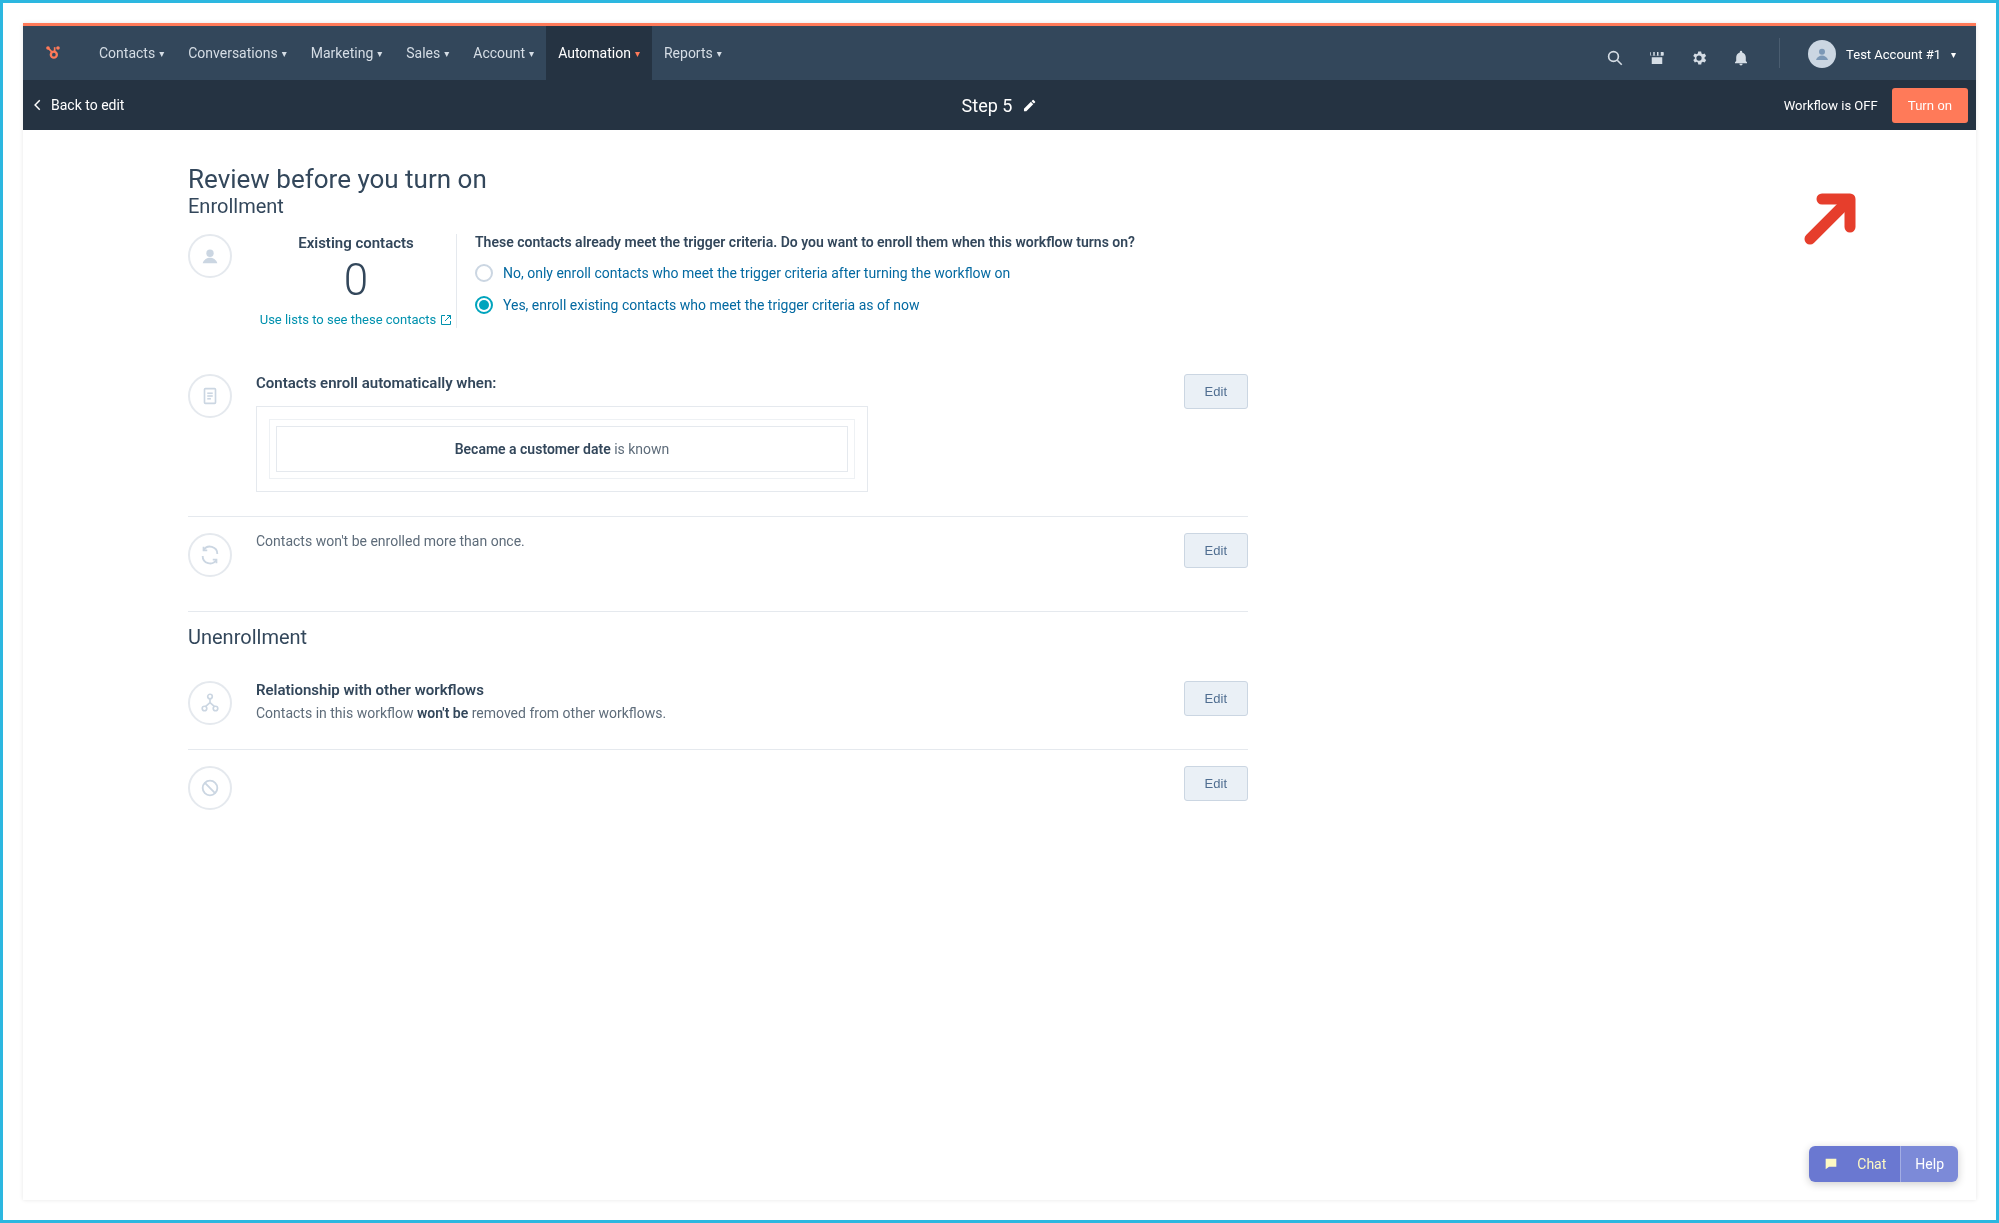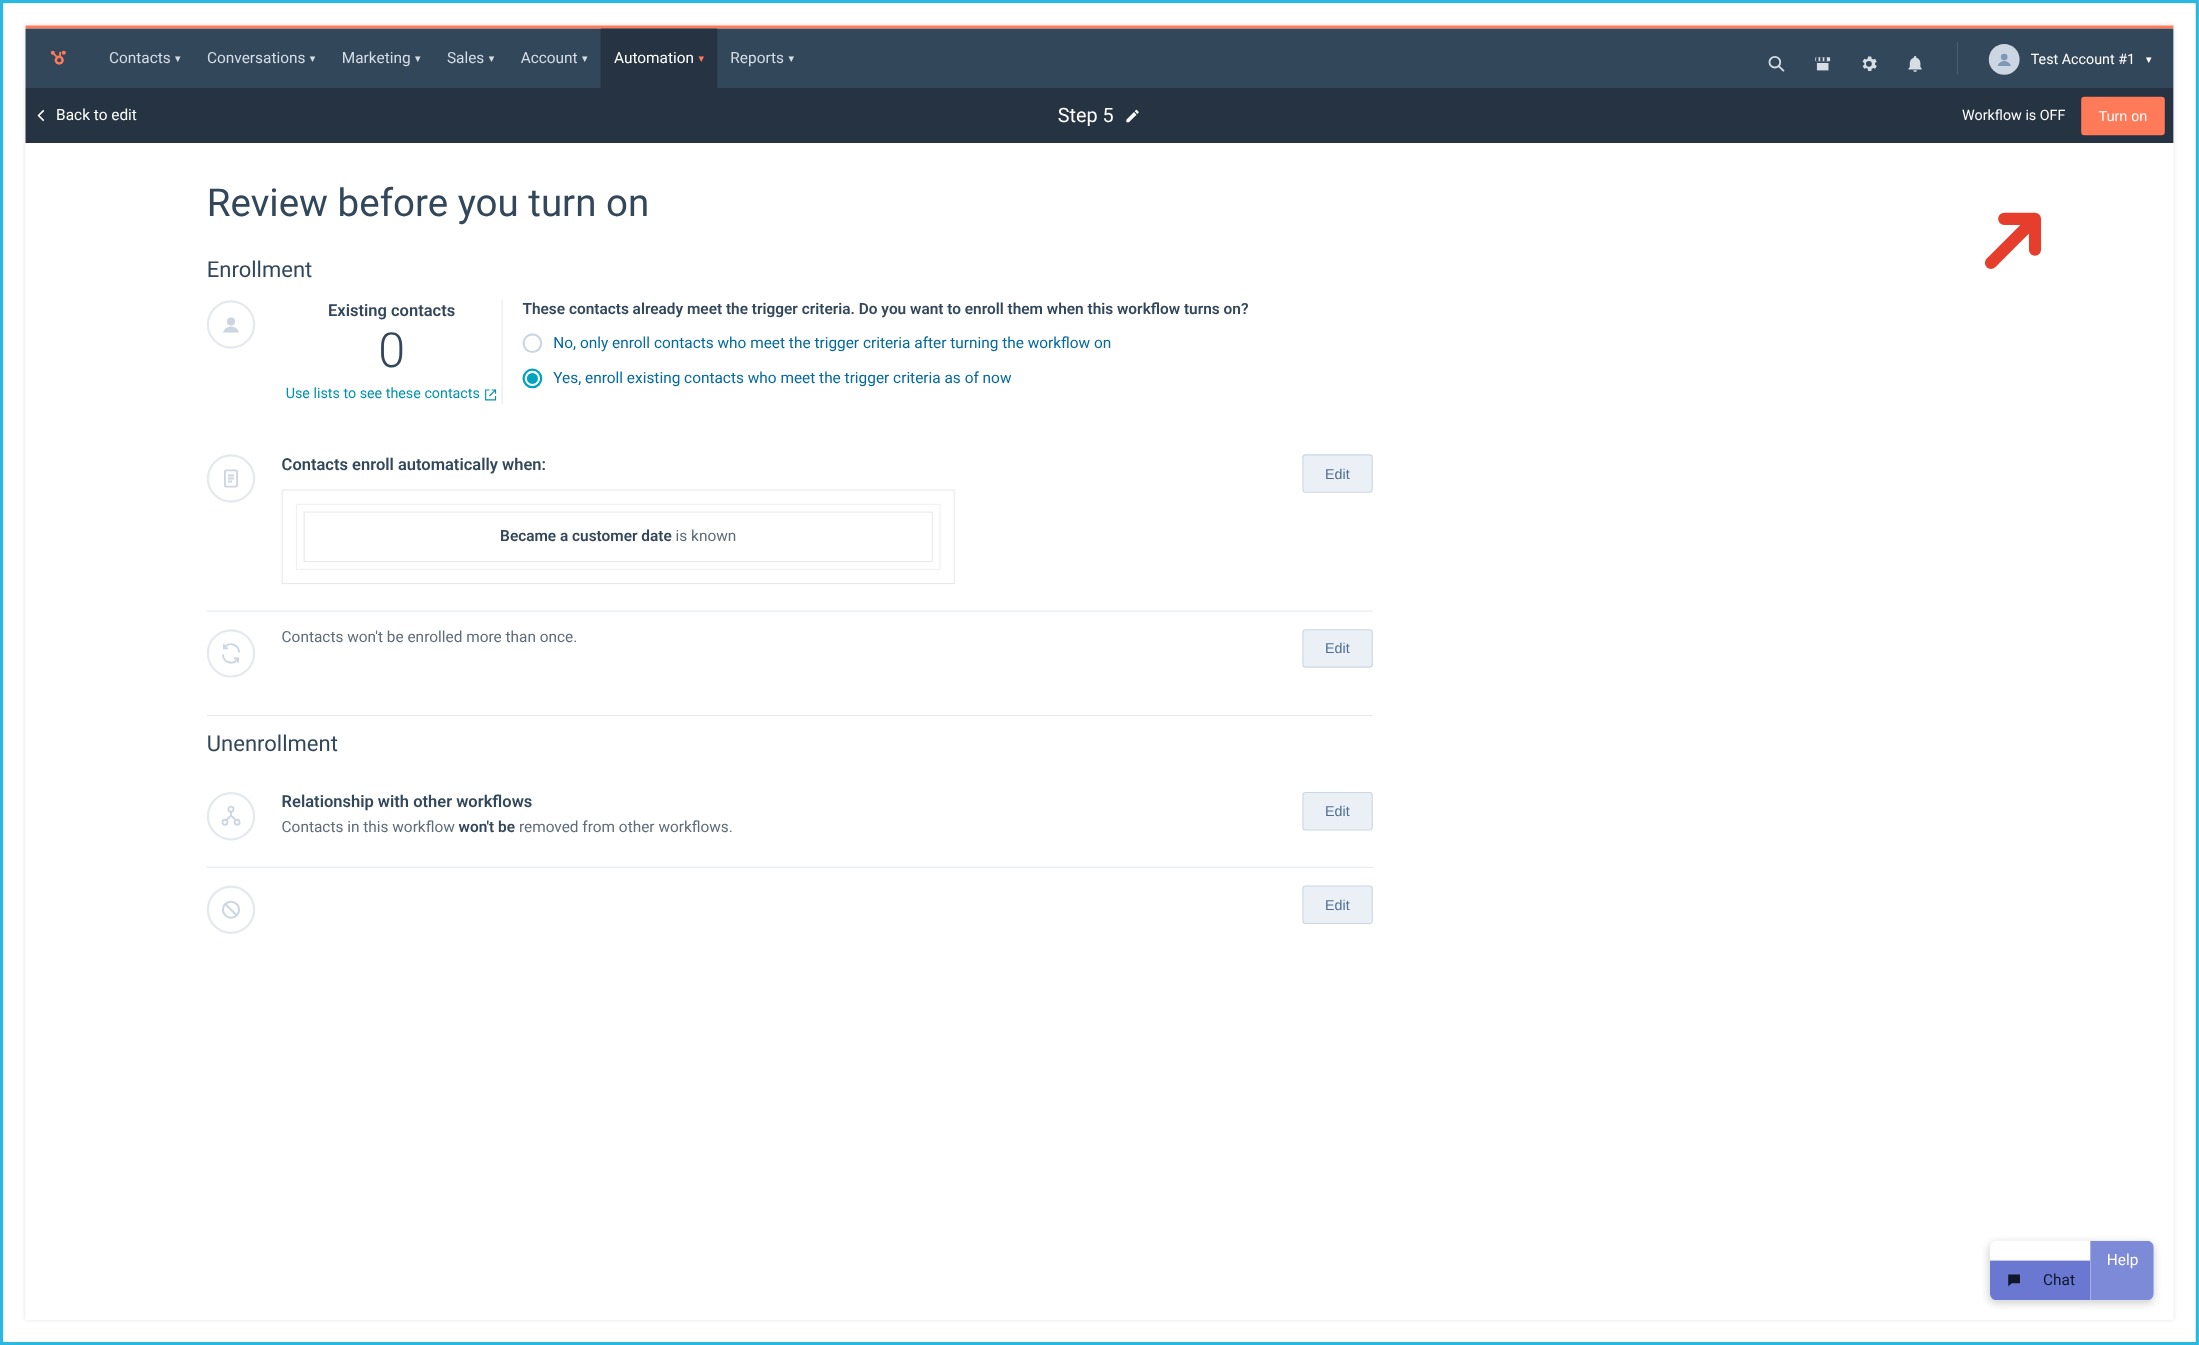--- a/index.html
+++ b/index.html
@@ -31,21 +31,21 @@
   .subnav .back { display: flex; align-items: center; gap: 6px; cursor: pointer; font-size: 14px; }
   .subnav .center { position: absolute; left: 50%; transform: translateX(-50%); display: flex; align-items: center; gap: 10px; font-size: 18px; }
   .subnav .right { margin-left: auto; display: flex; align-items: center; gap: 14px; font-size: 13px; }
   .subnav .turn-on-btn { background: #ff7a59; color: #fff; border: none; padding: 10px 16px; border-radius: 3px; font-size: 13px; cursor: pointer; font-weight: 500; }
 
   
   .arrow-annotation { position: absolute; top: 160px; right: 110px; pointer-events: none; }
 
   
   .content { padding: 34px 0 0 0; max-width: 1060px; margin-left: 165px; color: #33475b; }
-  .content h1 { font-size: 35px; font-weight: 400; color: #33475b; margin-bottom: 28px; }
+  .content h1 { font-size: 26px; font-weight: 400; color: #33475b; }
   .content h2 { font-size: 20px; font-weight: 400; color: #33475b; margin-bottom: 16px; }
 
   .section-row { display: flex; align-items: flex-start; padding: 16px 0 24px 0; }
   .section-row + .section-row { border-top: 1px solid #e5e9ee; }
   .section-icon { width: 44px; height: 44px; border-radius: 50%; border: 2px solid #e5e9ee; display: flex; align-items: center; justify-content: center; flex-shrink: 0; margin-right: 24px; color: #cbd6e2; }
 
   .enroll-row { display: flex; align-items: flex-start; padding-bottom: 30px; }
   .enroll-left { width: 270px; text-align: center; display: flex; flex-direction: column; align-items: center; }
   .enroll-left .label { font-size: 15px; font-weight: 600; color: #33475b; margin-bottom: 6px; }
   .enroll-left .count { font-size: 44px; font-weight: 300; color: #33475b; line-height: 1; margin-bottom: 10px; }
@@ -69,21 +69,21 @@
 
   .simple-row .body { flex: 1; }
   .simple-row .title { font-size: 15px; font-weight: 600; margin-bottom: 6px; }
   .simple-row .desc { font-size: 14px; color: #5e6c7a; }
   .simple-row .desc b { color: #33475b; font-weight: 600; }
 
   .hr-section { border-top: 1px solid #e5e9ee; margin-top: 10px; padding-top: 13px; }
 
   
   .chat-widget { position: absolute; bottom: 18px; right: 18px; display: flex; border-radius: 6px; overflow: hidden; box-shadow: 0 2px 8px rgba(0,0,0,0.2); }
-  .chat-widget .chat-btn { background: #6a78d1; color: #0f172a; padding: 10px 14px; display: flex; align-items: center; gap: 18px; font-size: 14px; cursor: pointer; margin-top: 18px; }
+  .chat-widget .chat-btn { background: #6a78d1; color: #fef9c3; padding: 10px 14px; display: flex; align-items: center; gap: 18px; font-size: 14px; cursor: pointer; }
   .chat-widget .help-btn { background: #7c8ad8; color: #fff; padding: 10px 14px; font-size: 14px; border-left: 1px solid rgba(255,255,255,0.3); cursor: pointer; }
 
   svg { display: block; }
 </style>
 </head>
 <body>
 
 <div class="frame">
   <div class="inner">
     <div class="orange-bar"></div>

